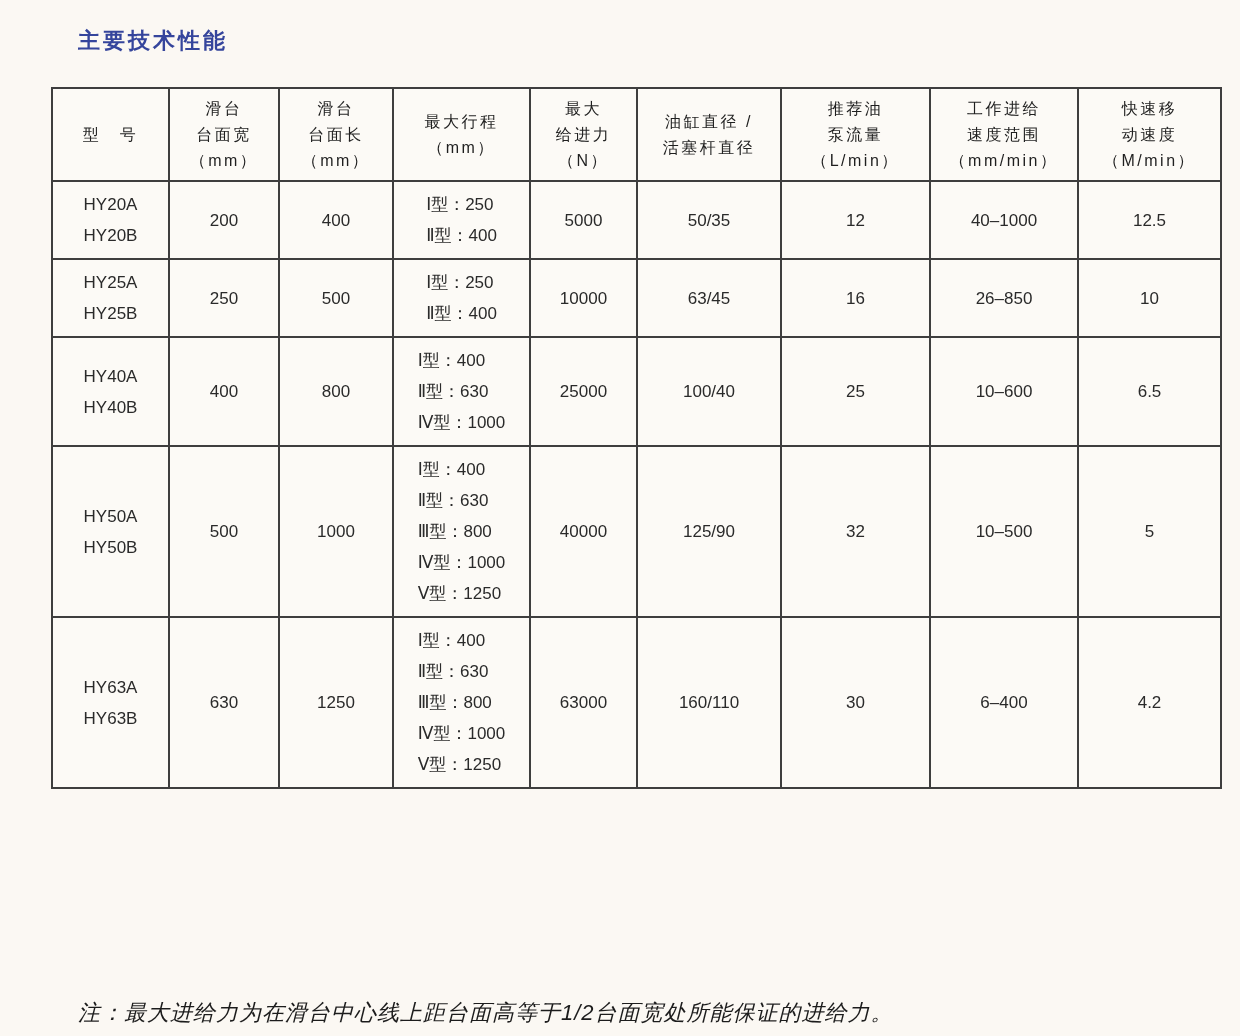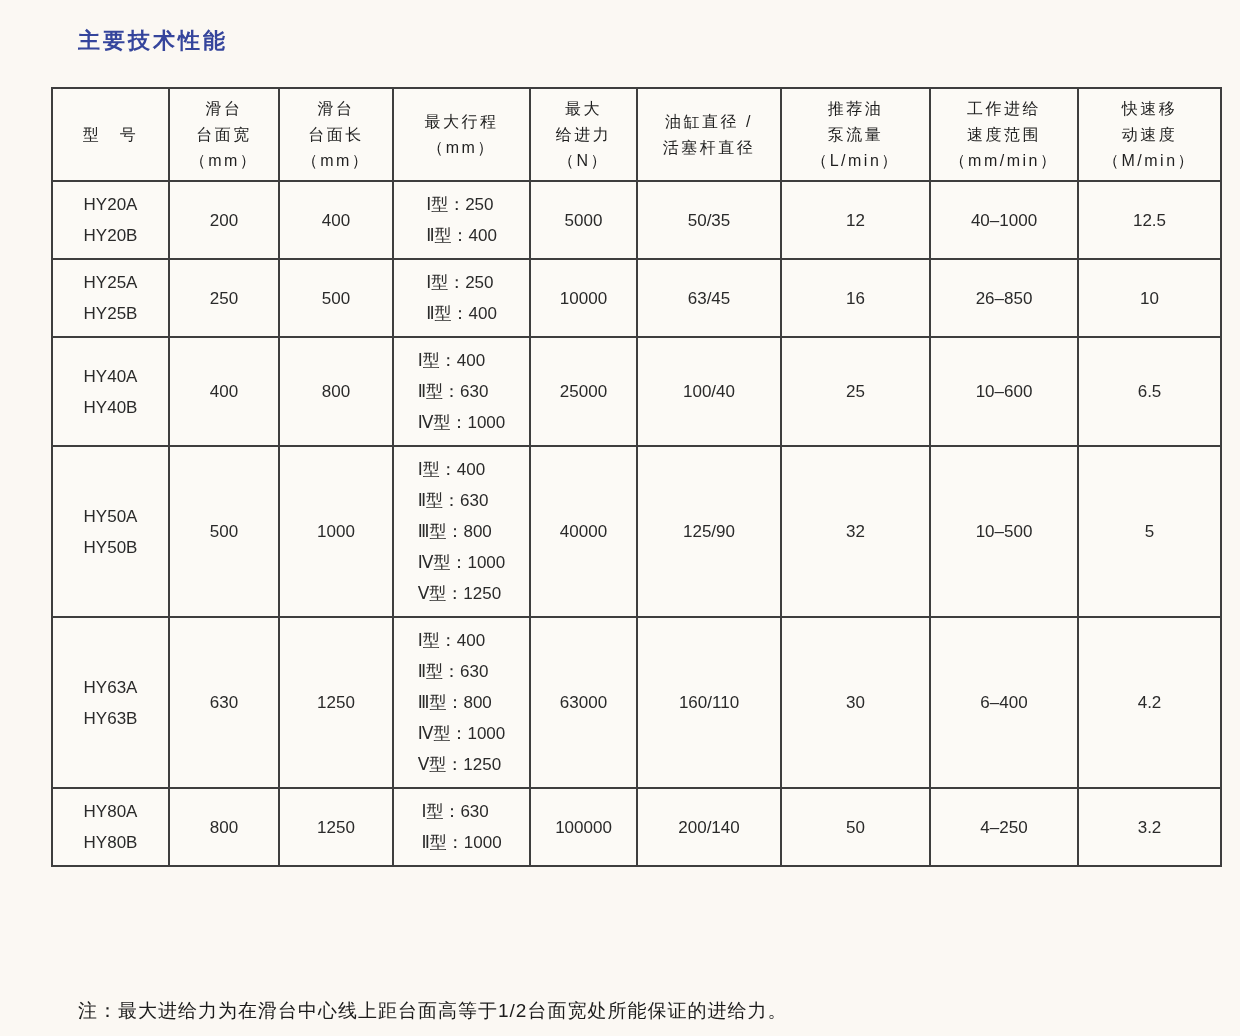--- a/index.html
+++ b/index.html
@@ -30,21 +30,21 @@
     letter-spacing:2.5px;line-height:26px;
     padding:6px 2px;height:93px;box-sizing:border-box;
   }
   table.spec tbody td{
     font-size:17px;color:#2a2a2a;
     line-height:31px;padding:7px 4px;
   }
   .stroke-block{display:inline-block;text-align:left;}
   .page-note{
     position:absolute;left:78px;top:998px;
-    font-size:19px;color:#1c1c1c;letter-spacing:1px;
+    font-size:22px;color:#1c1c1c;letter-spacing:1px;font-style:italic;
   }
 </style>
 </head>
 <body>
 
 <div class="page-title">主要技术性能</div>
 
 <table class="spec">
   <colgroup>
       <col style="width: 117px;">
@@ -176,32 +176,16 @@
         </td>
         <td>630</td>
         <td>1250</td>
         <td><div class="stroke-block"><div>Ⅰ型：400</div><div>Ⅱ型：630</div><div>Ⅲ型：800</div><div>Ⅳ型：1000</div><div>Ⅴ型：1250</div></div></td>
         <td>63000</td>
         <td>160/110</td>
         <td>30</td>
         <td>6–400</td>
         <td>4.2</td>
       </tr>
-      <tr>
-        <td>
-          <div>
-            <div>HY80A</div>
-            <div>HY80B</div>
-          </div>
-        </td>
-        <td>800</td>
-        <td>1250</td>
-        <td><div class="stroke-block"><div>Ⅰ型：630</div><div>Ⅱ型：1000</div></div></td>
-        <td>100000</td>
-        <td>200/140</td>
-        <td>50</td>
-        <td>4–250</td>
-        <td>3.2</td>
-      </tr>
     </tbody>
 </table>
 
 <div class="page-note">注：最大进给力为在滑台中心线上距台面高等于1/2台面宽处所能保证的进给力。</div>
 
 </body></html>

